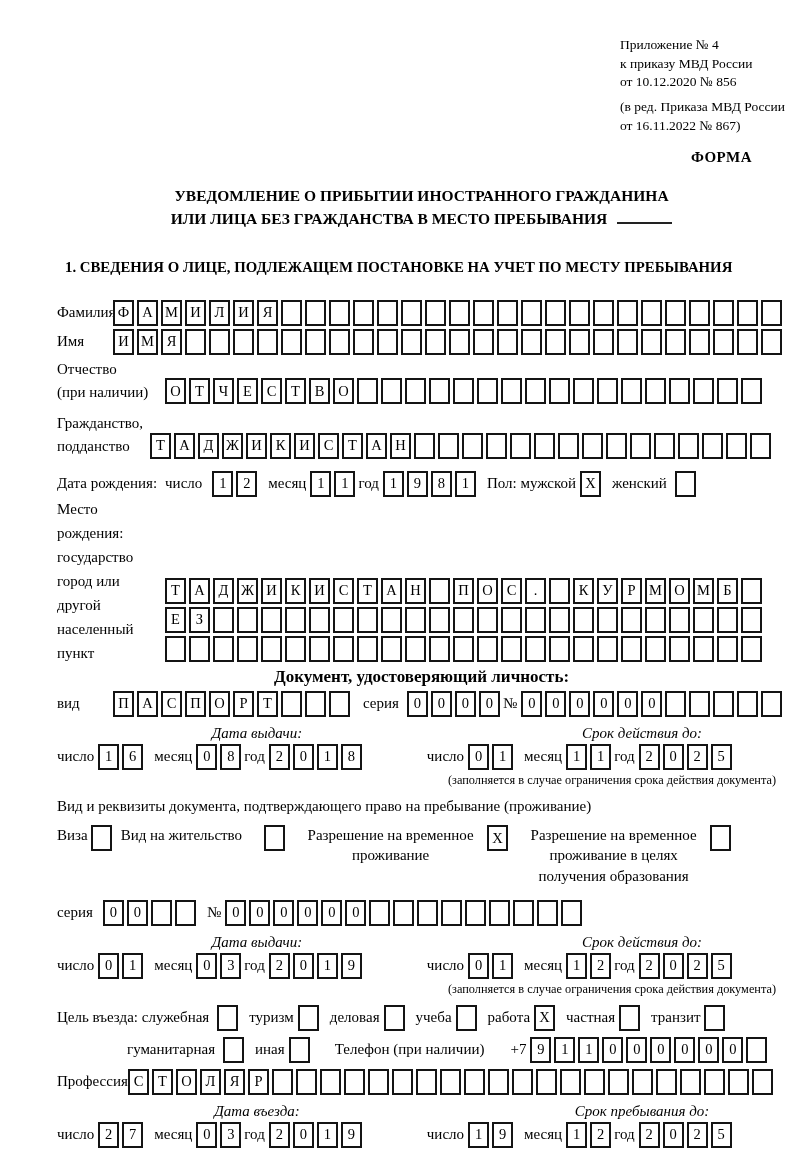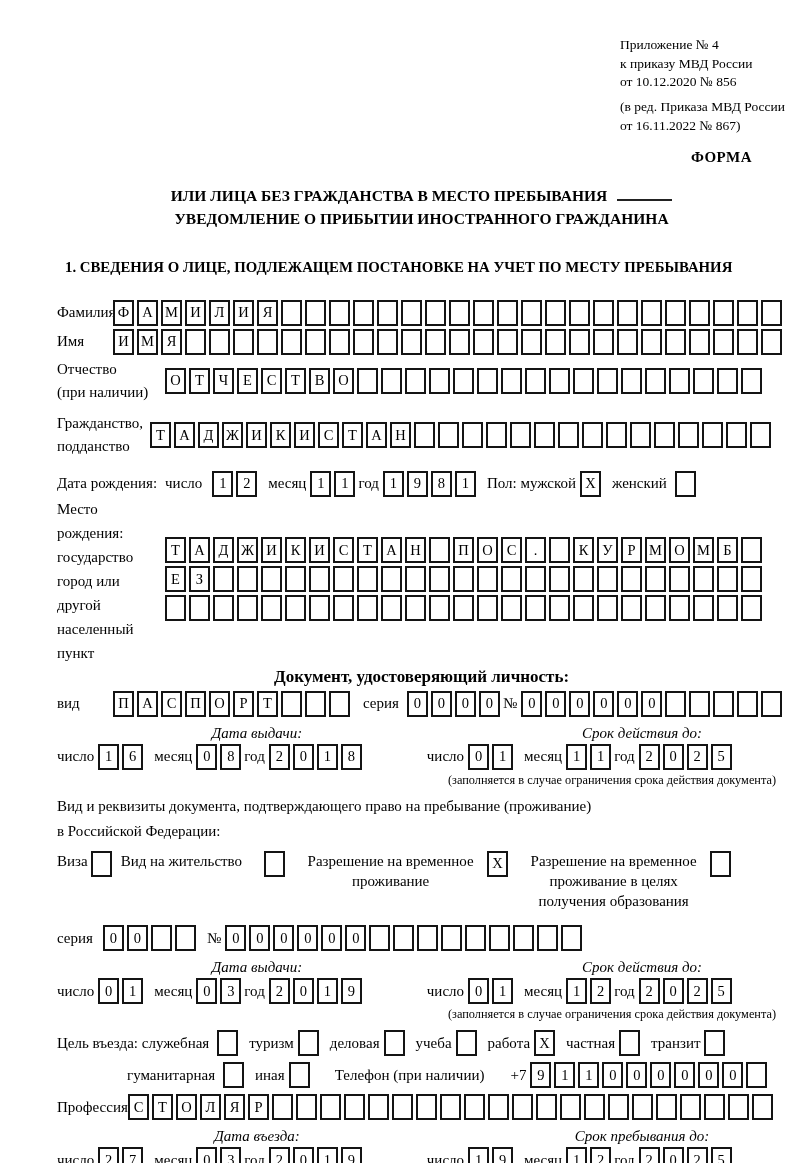--- a/index.html
+++ b/index.html
@@ -9,21 +9,21 @@
   
   .appendix{margin-left:563px;width:185px;font-size:13.5px;line-height:1.38;}
   .appendix .rev{margin-top:6px;}
   .forma{font-weight:bold;text-align:right;padding-right:34px;margin-top:14px;font-size:15px;letter-spacing:.5px;}
   .title{font-weight:bold;text-align:center;font-size:15.5px;line-height:1.5;margin-top:18px;}
   .blank-line{display:inline-block;width:55px;border-bottom:2px solid #222;margin-left:10px;vertical-align:baseline;}
   .section-title{font-weight:bold;font-size:14.8px;margin-top:28px;margin-left:8px;}
 
   
   .frow{display:flex;align-items:center;margin-top:3px;}
-  .frow.top{align-items:center;}
+  .frow.top{align-items:flex-end;}
   .flabel{flex:none;line-height:1.55;}
   .w56{width:56px;} .w71{width:71px;} .w93{width:93px;} .w108{width:108px;}
   .boxes{display:flex;flex:none;}
   .cell{flex:none;width:21px;height:26px;box-sizing:border-box;border:2px solid #141414;margin-right:3px;
         display:flex;align-items:center;justify-content:center;font-size:14.5px;background:#fff;}
   .stack{display:flex;flex-direction:column;}
   .stack .boxes{margin-bottom:3px;}
   .center-bold{font-weight:bold;text-align:center;font-size:17px;margin-top:6px;}
   .lbl{flex:none;margin-right:4px;}
   .mr8{margin-right:8px;} .ml8{margin-left:8px;}
@@ -51,24 +51,24 @@
     <div>Приложение № 4</div>
     <div>к приказу МВД России</div>
     <div>от 10.12.2020 № 856</div>
     <div class="rev">(в ред. Приказа МВД России</div>
     <div>от 16.11.2022 № 867)</div>
   </div>
 
   <div class="forma">ФОРМА</div>
 
   <div class="title">
+    <div>УВЕДОМЛЕНИЕ О ПРИБЫТИИ ИНОСТРАННОГО ГРАЖДАНИНА</div>
     <div>
       <span>ИЛИ ЛИЦА БЕЗ ГРАЖДАНСТВА В МЕСТО ПРЕБЫВАНИЯ</span><span class="blank-line"></span>
     </div>
-    <div>УВЕДОМЛЕНИЕ О ПРИБЫТИИ ИНОСТРАННОГО ГРАЖДАНИНА</div>
   </div>
 
   <div class="section-title">1. СВЕДЕНИЯ О ЛИЦЕ, ПОДЛЕЖАЩЕМ ПОСТАНОВКЕ НА УЧЕТ ПО МЕСТУ ПРЕБЫВАНИЯ</div>
 
   <div class="frow" style="margin-top:24px;">
     <span class="flabel w56">Фамилия</span>
     <span class="boxes">
         <span class="cell">Ф</span>
         <span class="cell">А</span>
         <span class="cell">М</span>
@@ -402,21 +402,20 @@
             <span class="cell">2</span>
             <span class="cell">5</span>
           </span>
       </span>
     </div>
     <div class="note">(заполняется в случае ограничения срока действия документа)</div>
   </div>
 
   <div class="plain" style="margin-top:6px;">
     <div>Вид и реквизиты документа, подтверждающего право на пребывание (проживание)</div>
-    <div>в Российской Федерации:</div>
   </div>
 
   <div class="optrow">
     <span class="optlabel">Виза</span>
     <span class="cell" style="margin-left:3px;"></span>
     <span class="optlabel" style="margin-left:6px;">Вид на жительство</span>
     <span class="cell" style="margin-left:22px;"></span>
     <span class="optlabel optw" style="margin-left:14px;">Разрешение на временное проживание</span>
     <span class="cell" style="margin-left:8px;">X</span>
     <span class="optlabel optw" style="margin-left:14px;">Разрешение на временное проживание в целях получения образования</span>

